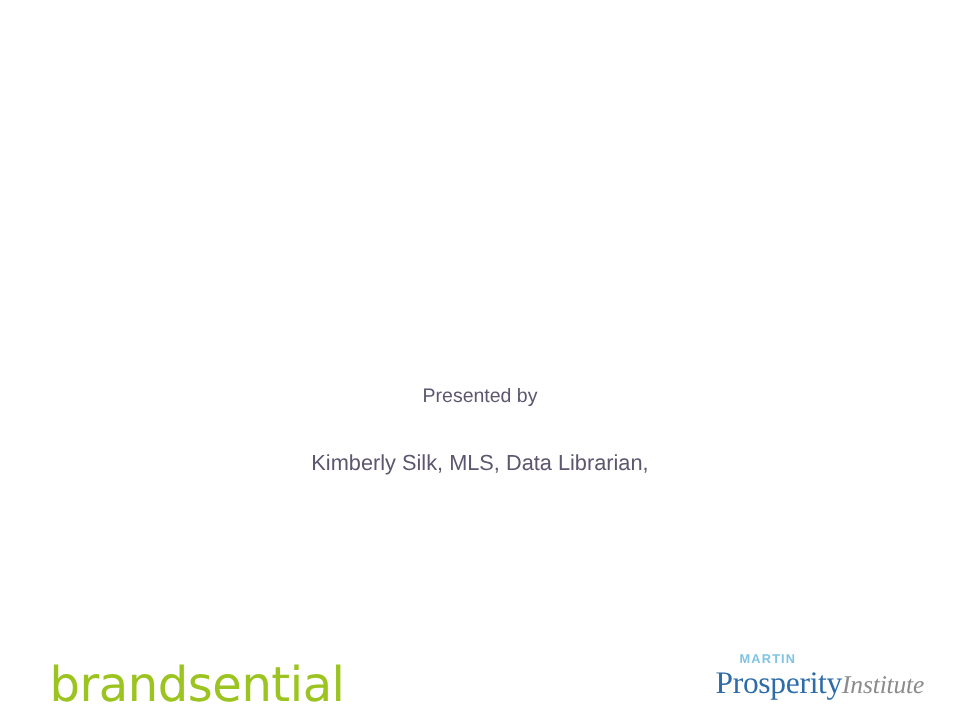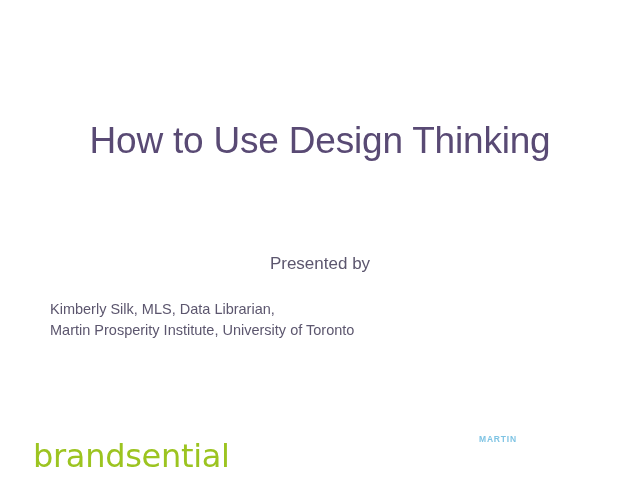--- a/index.html
+++ b/index.html
@@ -35,30 +35,30 @@
   }
 
   
   .presented-by {
     position: absolute;
     top: 257px;
     left: 50px;
     width: 540px;
     text-align: center;
     color: #5c566e;
-    font-size: 17px;
+    font-size: 13px;
     font-weight: 400;
     line-height: 14px;
   }
   .presenters {
     position: absolute;
     top: 299px;
     left: 50px;
     width: 540px;
-    text-align: left;
+    text-align: center;
   }
   .presenter-line {
     color: #5c566e;
     font-size: 14.5px;
     font-weight: 400;
     line-height: 21px;
     white-space: nowrap;
   }
   .presenter-gap {
     height: 24px;
@@ -86,21 +86,21 @@
     height: 34px;
   }
   .mpi-martin {
     color: #7fc4e4;
     font-family: "Liberation Sans", sans-serif;
     font-size: 8.5px;
     font-weight: 700;
     letter-spacing: 0.8px;
     line-height: 10px;
     display: block;
-    margin-left: 2px;
+    margin-left: 16px;
   }
   .mpi-wordmark {
     display: block;
     line-height: 22px;
     white-space: nowrap;
   }
   .mpi-prosperity {
     color: #2d6ca8;
     font-family: "Liberation Serif", serif;
     font-size: 21px;
@@ -115,30 +115,31 @@
     font-weight: 400;
     letter-spacing: -0.1px;
   }
 </style>
 </head>
 <body>
 
 <div class="slide">
 
   <div class="title-block">
-    <div class="title-line">How to Use Design Thinking</div>
   </div>
 
   <div class="presented-by">Presented by</div>
 
   <div class="presenters">
     <div class="presenter-line">Kimberly Silk, MLS, Data Librarian,</div>
-    <div class="presenter-line">Martin Prosperity Institute, University of Toronto</div>
     <div class="presenter-gap"></div>
   </div>
 
   <div class="brandsential-logo">brandsential</div>
 
   <div class="mpi-logo">
     <span class="mpi-martin">MARTIN</span>
+    <span class="mpi-wordmark">
+      <span class="mpi-prosperity">Prosperity</span><span class="mpi-institute">Institute</span>
+    </span>
   </div>
 
 </div>
 
 </body></html>

